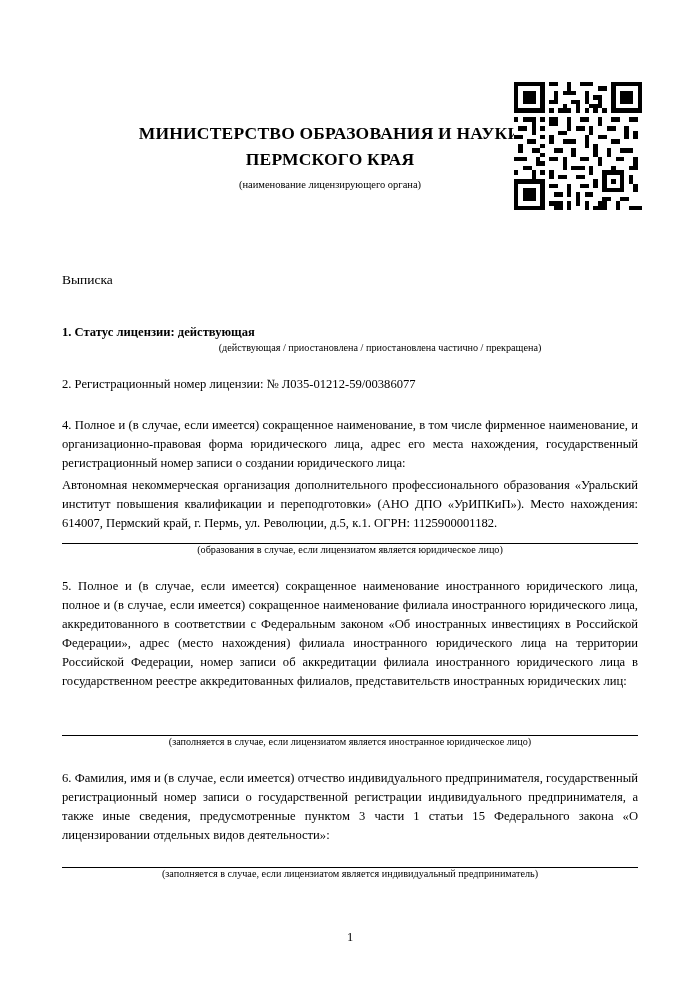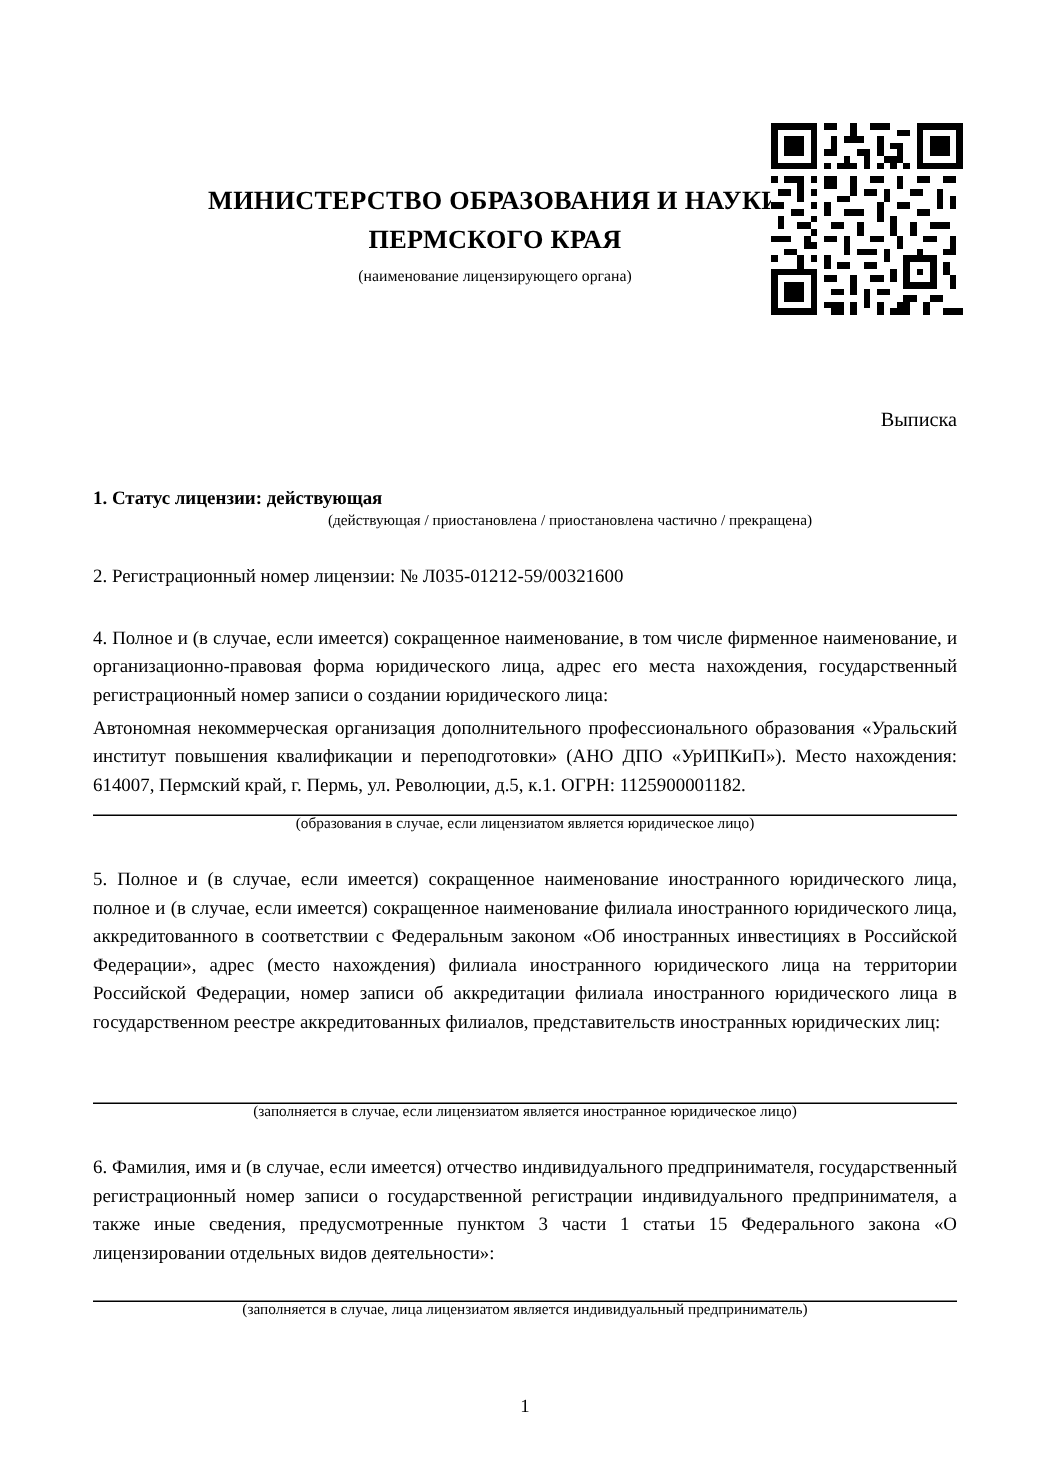--- a/index.html
+++ b/index.html
@@ -43,21 +43,21 @@
   }
   .header .line1 { padding-right: 40px; }
   .header .line2 { padding-right: 40px; }
   .header .sub {
     font-size: 10.5px;
     margin-top: 7px;
     padding-right: 40px;
   }
 
   .doctitle {
-    text-align: right;
+    text-align: left;
     margin-top: 78px;
     font-size: 13.5px;
     line-height: 23px;
   }
 
   .item {
     margin-top: 22px;
     font-size: 12.6px;
     line-height: 19px;
     text-align: justify;
@@ -237,32 +237,32 @@
     <div class="sub">(наименование лицензирующего органа)</div>
   </div>
 
   <div class="doctitle">
     <div>Выписка</div>
   </div>
 
   <div class="item first">1. Статус лицензии: действующая</div>
   <div class="note indent">(действующая / приостановлена / приостановлена частично / прекращена)</div>
 
-  <div class="item">2. Регистрационный номер лицензии: № Л035-01212-59/00321600</div>
+  <div class="item">2. Регистрационный номер лицензии: № Л035-01212-59/00386077</div>
 
 
   <div class="item">4. Полное и (в случае, если имеется) сокращенное наименование, в том числе фирменное наименование, и организационно-правовая форма юридического лица, адрес его места нахождения, государственный регистрационный номер записи о создании юридического лица:</div>
   <div class="para">Автономная некоммерческая организация дополнительного профессионального образования «Уральский институт повышения квалификации и переподготовки» (АНО ДПО «УрИПКиП»). Место нахождения: 614007, Пермский край, г. Пермь, ул. Революции, д.5, к.1. ОГРН: 1125900001182.</div>
   <hr class="rule">
   <div class="note">(образования в случае, если лицензиатом является юридическое лицо)</div>
 
   <div class="item">5. Полное и (в случае, если имеется) сокращенное наименование иностранного юридического лица, полное и (в случае, если имеется) сокращенное наименование филиала иностранного юридического лица, аккредитованного в соответствии с Федеральным законом «Об иностранных инвестициях в Российской Федерации», адрес (место нахождения) филиала иностранного юридического лица на территории Российской Федерации, номер записи об аккредитации филиала иностранного юридического лица в государственном реестре аккредитованных филиалов, представительств иностранных юридических лиц:</div>
   <div class="spacer-lines"></div>
   <hr class="rule">
   <div class="note">(заполняется в случае, если лицензиатом является иностранное юридическое лицо)</div>
 
   <div class="item">6. Фамилия, имя и (в случае, если имеется) отчество индивидуального предпринимателя, государственный регистрационный номер записи о государственной регистрации индивидуального предпринимателя, а также иные сведения, предусмотренные пунктом 3 части 1 статьи 15 Федерального закона «О лицензировании отдельных видов деятельности»:</div>
   <div class="spacer-lines" style="height:12px"></div>
   <hr class="rule">
-  <div class="note">(заполняется в случае, лица лицензиатом является индивидуальный предприниматель)</div>
+  <div class="note">(заполняется в случае, если лицензиатом является индивидуальный предприниматель)</div>
 
   <div class="pagenum">1</div>
 </div>
 
 </body></html>

